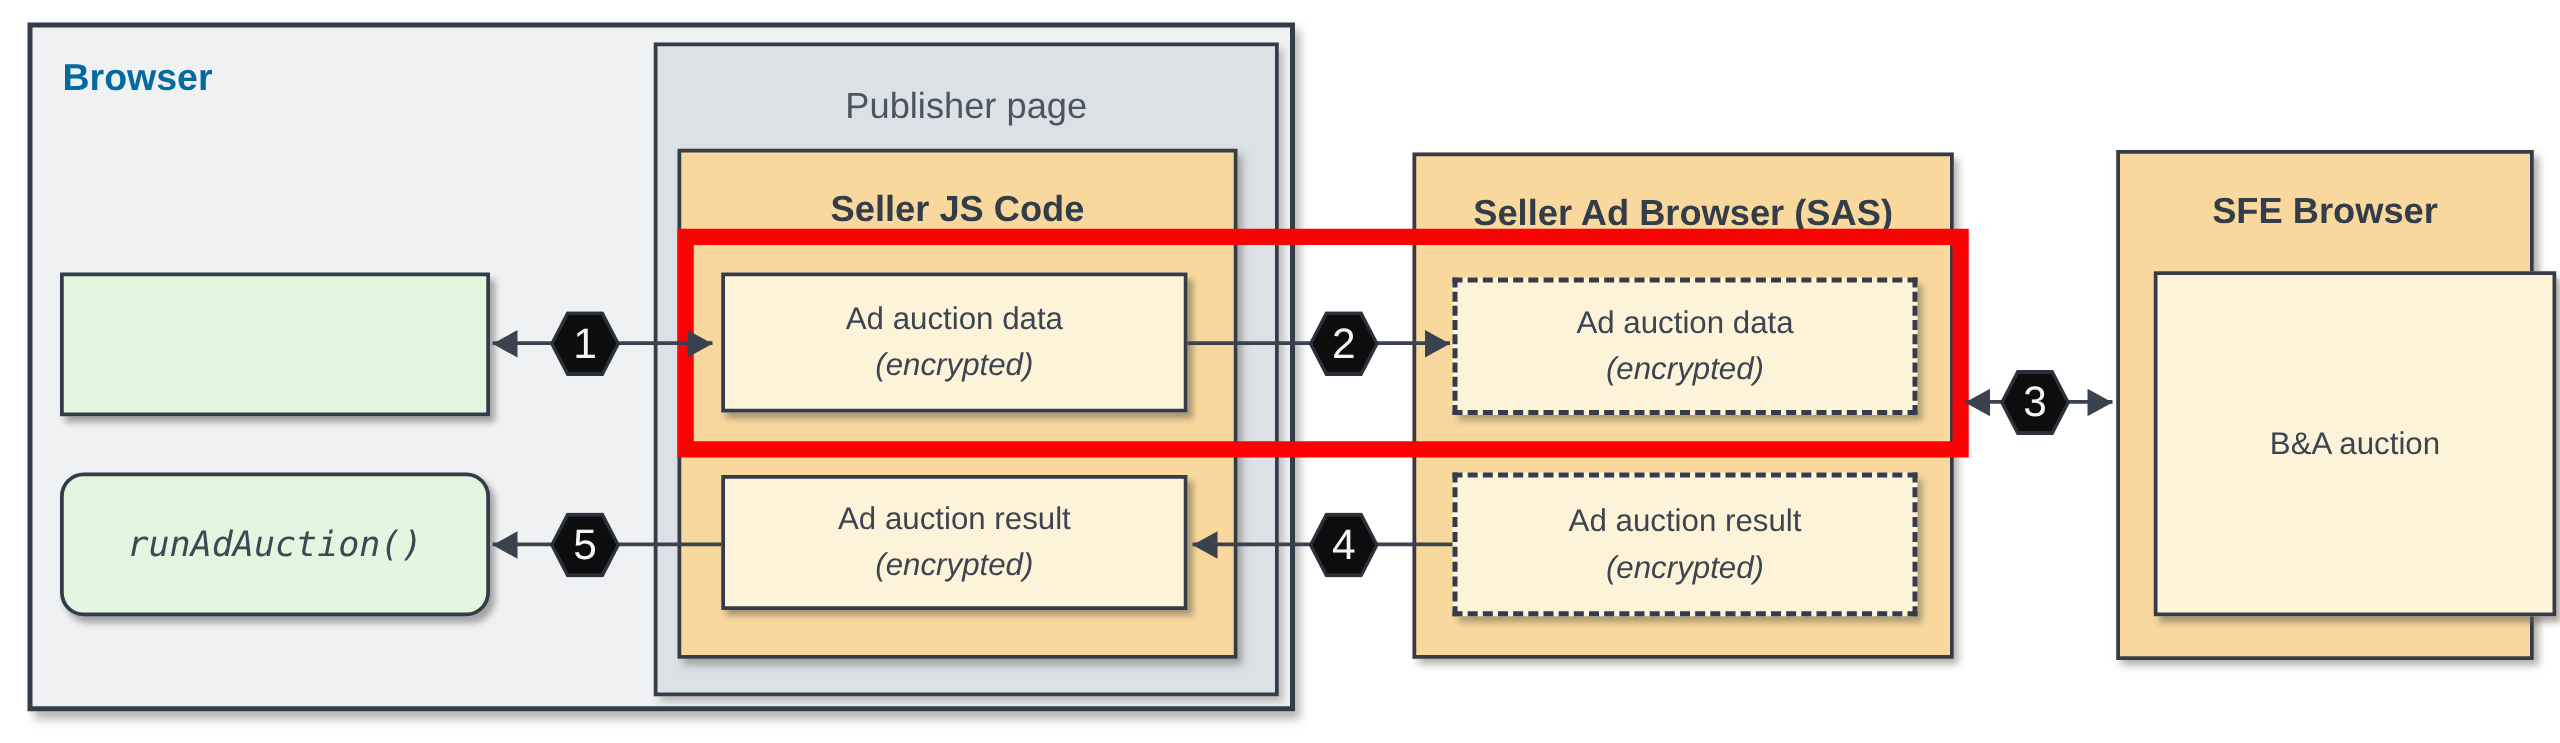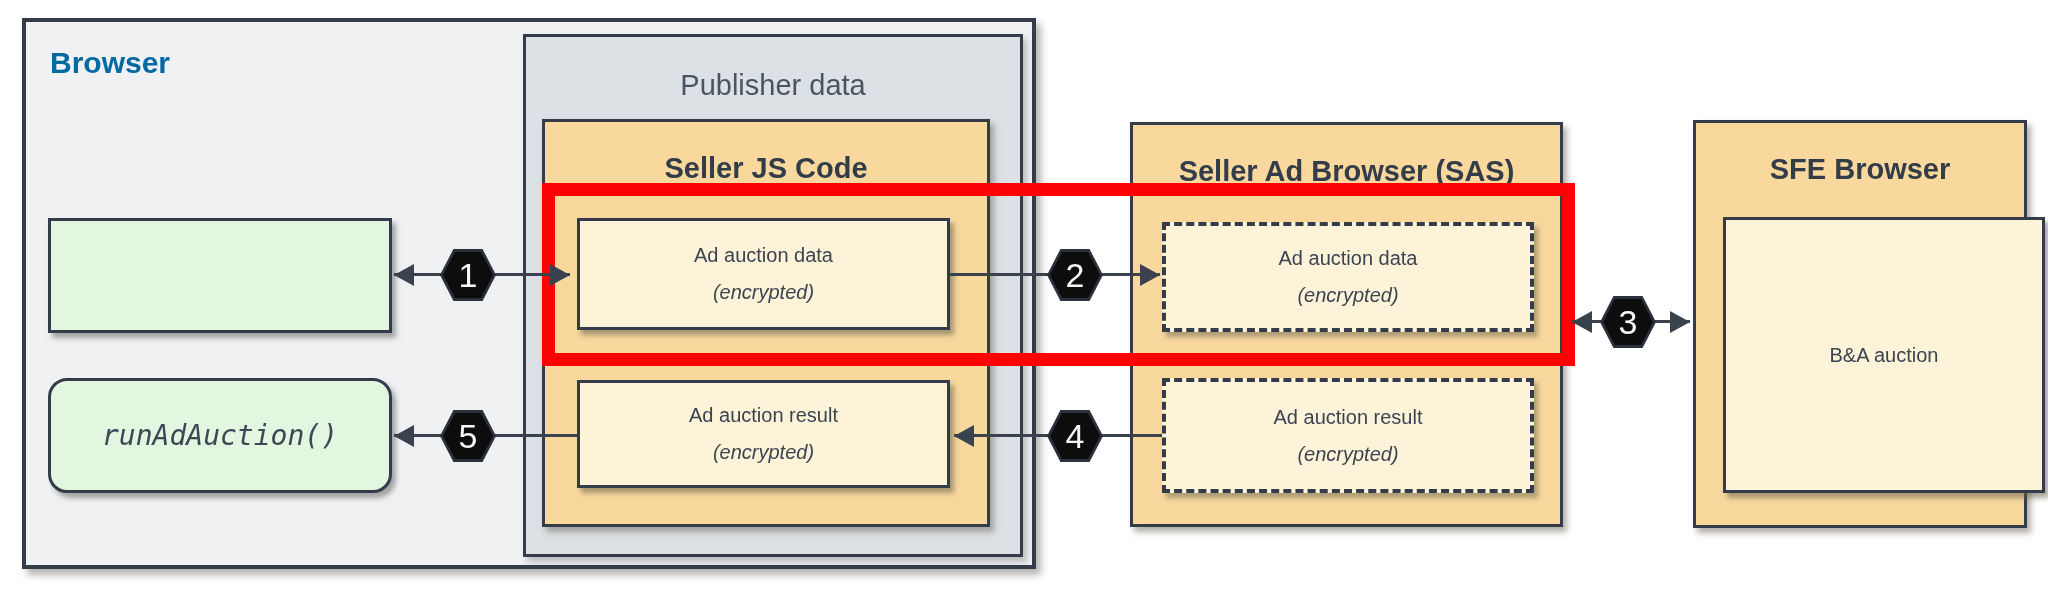--- a/index.html
+++ b/index.html
@@ -55,21 +55,21 @@
     box-shadow:4px 5px 5px rgba(100,95,75,.55);
   }
   .cream-dashed{
     background:#fdf3d9;border:4px dashed #343c49;
     box-shadow:4px 5px 5px rgba(100,95,75,.5);
   }
   .green{
     background:#e3f6e0;border:3px solid #343c49;
     box-shadow:4px 5px 5px rgba(100,100,100,.55);
   }
-  .box-text{font-size:20px;color:#3b4450;line-height:37px;}
+  .box-text{font-size:25px;color:#3b4450;line-height:37px;}
   .italic{font-style:italic;}
   .code-text{
     font-family:"DejaVu Sans Mono", monospace;font-style:italic;
     font-size:28px;color:#3e4855;line-height:40px;
   }
   .js-data{left:577px;top:218px;width:373px;height:112px;}
   .js-result{left:577px;top:380px;width:373px;height:108px;}
   .green1{left:48px;top:218px;width:344px;height:115px;}
   .green2{left:48px;top:378px;width:344px;height:115px;border-radius:19px;}
   .sas-data{left:1162px;top:222px;width:372px;height:110px;z-index:3;}
@@ -106,21 +106,21 @@
 </head>
 <body>
 
 <div class="canvas">
 
   <div class="panel browser">
     <div class="browser-label">Browser</div>
   </div>
 
   <div class="panel publisher">
-    <div class="publisher-label">Publisher data</div>
+    <div class="publisher-label">Publisher page</div>
   </div>
 
   <div class="panel orange-panel sellerjs">
     <div class="panel-title">Seller JS Code</div>
   </div>
 
   <div class="node cream js-data">
     <div class="box-text">Ad auction data</div>
     <div class="box-text italic">(encrypted)</div>
   </div>

